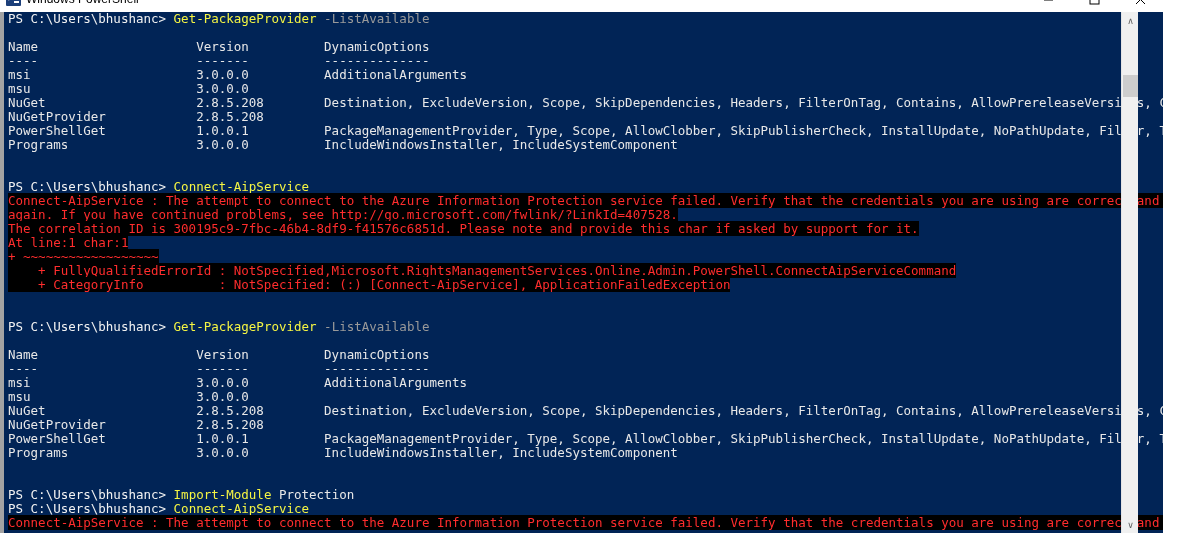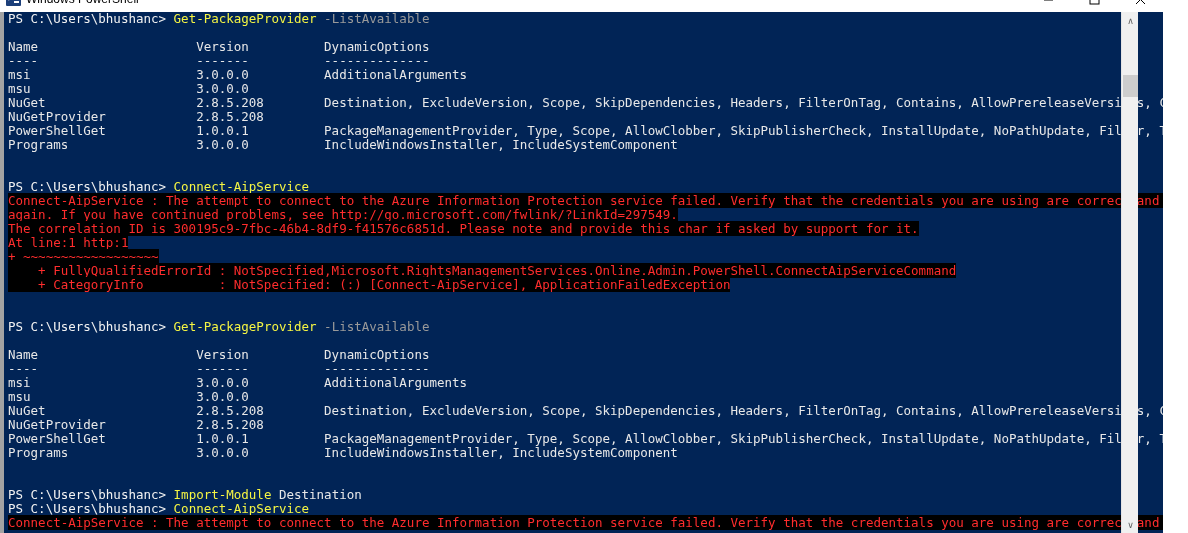--- a/index.html
+++ b/index.html
@@ -146,41 +146,41 @@
           <div class="line"><span class="seg c-out">msi                      3.0.0.0          AdditionalArguments</span></div>
           <div class="line"><span class="seg c-out">msu                      3.0.0.0</span></div>
           <div class="line"><span class="seg c-out">NuGet                    2.8.5.208        Destination, ExcludeVersion, Scope, SkipDependencies, Headers, FilterOnTag, Contains, AllowPrereleaseVersions, ConfigFi...</span></div>
           <div class="line"><span class="seg c-out">NuGetProvider            2.8.5.208</span></div>
           <div class="line"><span class="seg c-out">PowerShellGet            1.0.0.1          PackageManagementProvider, Type, Scope, AllowClobber, SkipPublisherCheck, InstallUpdate, NoPathUpdate, Filter, Tag, Inc...</span></div>
           <div class="line"><span class="seg c-out">Programs                 3.0.0.0          IncludeWindowsInstaller, IncludeSystemComponent</span></div>
           <div class="line blank"><span class="seg c-out"> </span></div>
           <div class="line blank"><span class="seg c-out"> </span></div>
           <div class="line"><span class="seg c-prompt">PS C:\Users\bhushanc&gt; </span><span class="seg c-cmd">Connect-AipService</span></div>
           <div class="line"><span class="seg c-err">Connect-AipService : The attempt to connect to the Azure Information Protection service failed. Verify that the credentials you are using are correct and try</span></div>
-          <div class="line"><span class="seg c-err">again. If you have continued problems, see http://go.microsoft.com/fwlink/?LinkId=297549.</span></div>
+          <div class="line"><span class="seg c-err">again. If you have continued problems, see http://go.microsoft.com/fwlink/?LinkId=407528.</span></div>
           <div class="line"><span class="seg c-err">The correlation ID is 300195c9-7fbc-46b4-8df9-f41576c6851d. Please note and provide this char if asked by support for it.</span></div>
-          <div class="line"><span class="seg c-err">At line:1 http:1</span></div>
+          <div class="line"><span class="seg c-err">At line:1 char:1</span></div>
           <div class="line"><span class="seg c-err">+ ~~~~~~~~~~~~~~~~~~</span></div>
           <div class="line"><span class="seg c-err">    + FullyQualifiedErrorId : NotSpecified,Microsoft.RightsManagementServices.Online.Admin.PowerShell.ConnectAipServiceCommand</span></div>
           <div class="line"><span class="seg c-err">    + CategoryInfo          : NotSpecified: (:) [Connect-AipService], ApplicationFailedException</span></div>
           <div class="line blank"><span class="seg c-out"> </span></div>
           <div class="line blank"><span class="seg c-out"> </span></div>
           <div class="line"><span class="seg c-prompt">PS C:\Users\bhushanc&gt; </span><span class="seg c-cmd">Get-PackageProvider</span><span class="seg c-param"> -ListAvailable</span></div>
           <div class="line blank"><span class="seg c-out"> </span></div>
           <div class="line"><span class="seg c-out">Name                     Version          DynamicOptions</span></div>
           <div class="line"><span class="seg c-out">----                     -------          --------------</span></div>
           <div class="line"><span class="seg c-out">msi                      3.0.0.0          AdditionalArguments</span></div>
           <div class="line"><span class="seg c-out">msu                      3.0.0.0</span></div>
           <div class="line"><span class="seg c-out">NuGet                    2.8.5.208        Destination, ExcludeVersion, Scope, SkipDependencies, Headers, FilterOnTag, Contains, AllowPrereleaseVersions, ConfigFi...</span></div>
           <div class="line"><span class="seg c-out">NuGetProvider            2.8.5.208</span></div>
           <div class="line"><span class="seg c-out">PowerShellGet            1.0.0.1          PackageManagementProvider, Type, Scope, AllowClobber, SkipPublisherCheck, InstallUpdate, NoPathUpdate, Filter, Tag, Inc...</span></div>
           <div class="line"><span class="seg c-out">Programs                 3.0.0.0          IncludeWindowsInstaller, IncludeSystemComponent</span></div>
           <div class="line blank"><span class="seg c-out"> </span></div>
           <div class="line blank"><span class="seg c-out"> </span></div>
-          <div class="line"><span class="seg c-prompt">PS C:\Users\bhushanc&gt; </span><span class="seg c-cmd">Import-Module</span><span class="seg c-out"> Destination</span></div>
+          <div class="line"><span class="seg c-prompt">PS C:\Users\bhushanc&gt; </span><span class="seg c-cmd">Import-Module</span><span class="seg c-out"> Protection</span></div>
           <div class="line"><span class="seg c-prompt">PS C:\Users\bhushanc&gt; </span><span class="seg c-cmd">Connect-AipService</span></div>
           <div class="line"><span class="seg c-err">Connect-AipService : The attempt to connect to the Azure Information Protection service failed. Verify that the credentials you are using are correct and try</span></div>
         </div>
     </div>
 
     <div class="scrollbar">
       <div class="sb-arrow sb-up">∧</div>
       <div class="sb-thumb"></div>
       <div class="sb-arrow sb-down">∨</div>
     </div>

